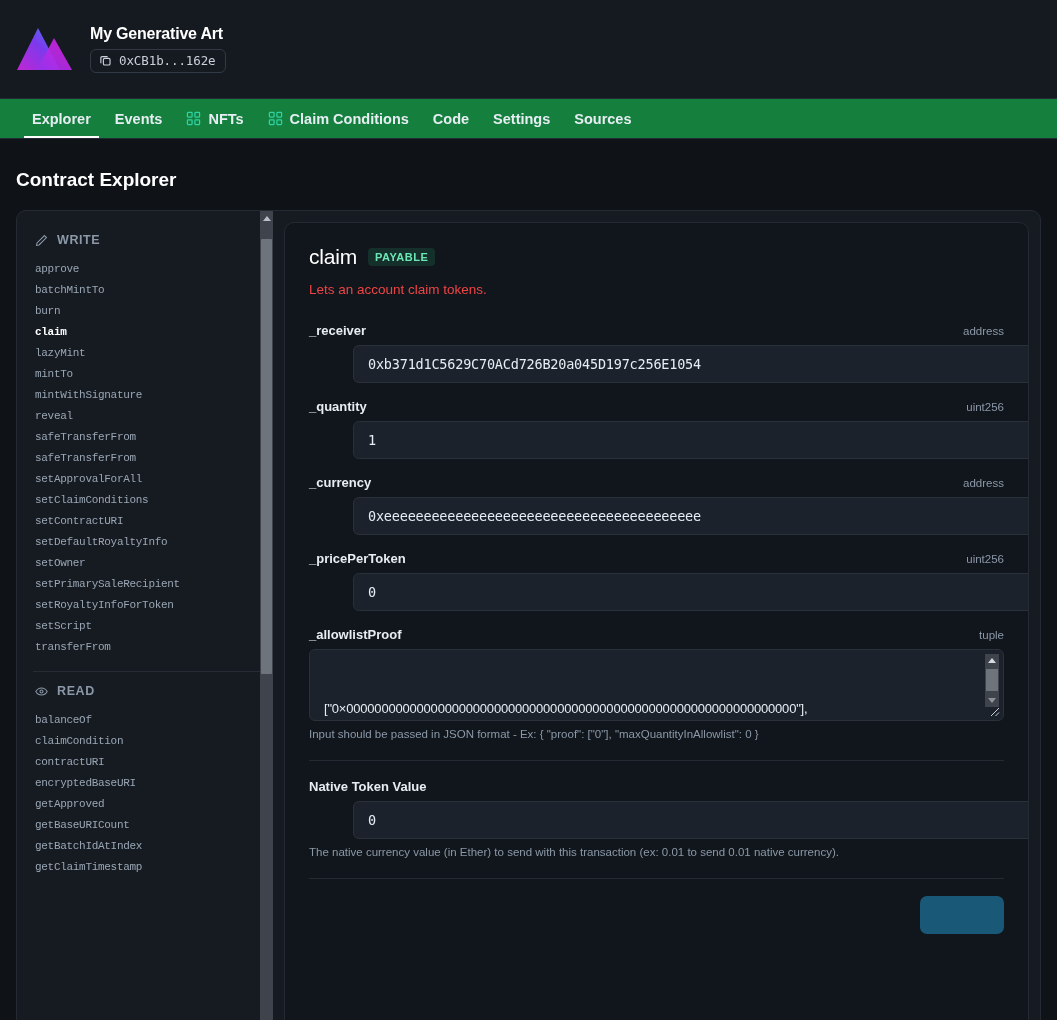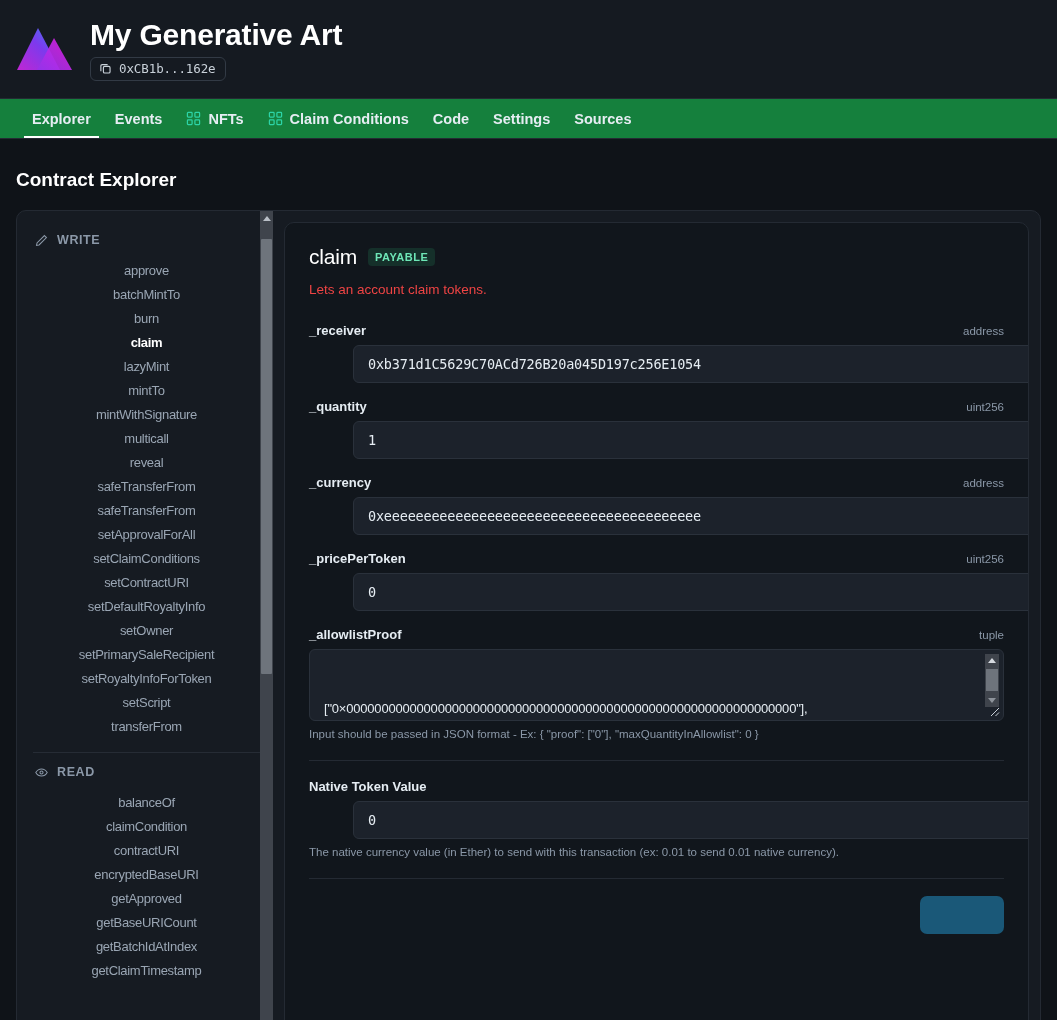--- a/index.html
+++ b/index.html
@@ -20,21 +20,21 @@
     padding-left: 16px;
   }
   .brand-logo {
     width: 58px; height: 58px;
     flex: 0 0 58px;
     margin-right: 16px;
     display: block;
   }
   .brand-text { display: flex; flex-direction: column; gap: 6px; }
   .brand-title {
-    font-size: 30px;
+    font-size: 16px;
     font-weight: bold;
     color: #ffffff;
     letter-spacing: -0.2px;
     line-height: 1.1;
   }
   .addr-badge {
     align-self: flex-start;
     display: inline-flex;
     align-items: center;
     gap: 7px;
@@ -118,28 +118,27 @@
     align-items: center;
     gap: 9px;
     color: #8b98a8;
     font-size: 12.5px;
     font-weight: bold;
     letter-spacing: 0.6px;
     margin: 6px 0 11px 2px;
   }
   .section-head svg { width: 13px; height: 13px; display: block; }
   .fn-item {
-    font-family: Liberation Sans, sans-serif;
-    font-size: 13px;
+    font-family: Liberation Mono, monospace;
+    font-size: 11px;
     color: #9aa6b4;
     padding: 4.5px 2px;
     cursor: pointer;
     letter-spacing: -0.3px;
     white-space: nowrap;
-    text-align: center;
   }
   .fn-item.selected { color: #ffffff; font-weight: bold; }
   .fn-divider {
     border-top: 1px solid #262c35;
     margin: 14px 0 12px 0;
   }
 
   
   .sb-track {
     position: absolute;
@@ -386,21 +385,20 @@
         <span>WRITE</span>
       </div>
 
       <div class="fn-item">approve</div>
       <div class="fn-item">batchMintTo</div>
       <div class="fn-item">burn</div>
       <div class="fn-item selected">claim</div>
       <div class="fn-item">lazyMint</div>
       <div class="fn-item">mintTo</div>
       <div class="fn-item">mintWithSignature</div>
-      <div class="fn-item">multicall</div>
       <div class="fn-item">reveal</div>
       <div class="fn-item">safeTransferFrom</div>
       <div class="fn-item">safeTransferFrom</div>
       <div class="fn-item">setApprovalForAll</div>
       <div class="fn-item">setClaimConditions</div>
       <div class="fn-item">setContractURI</div>
       <div class="fn-item">setDefaultRoyaltyInfo</div>
       <div class="fn-item">setOwner</div>
       <div class="fn-item">setPrimarySaleRecipient</div>
       <div class="fn-item">setRoyaltyInfoForToken</div>

